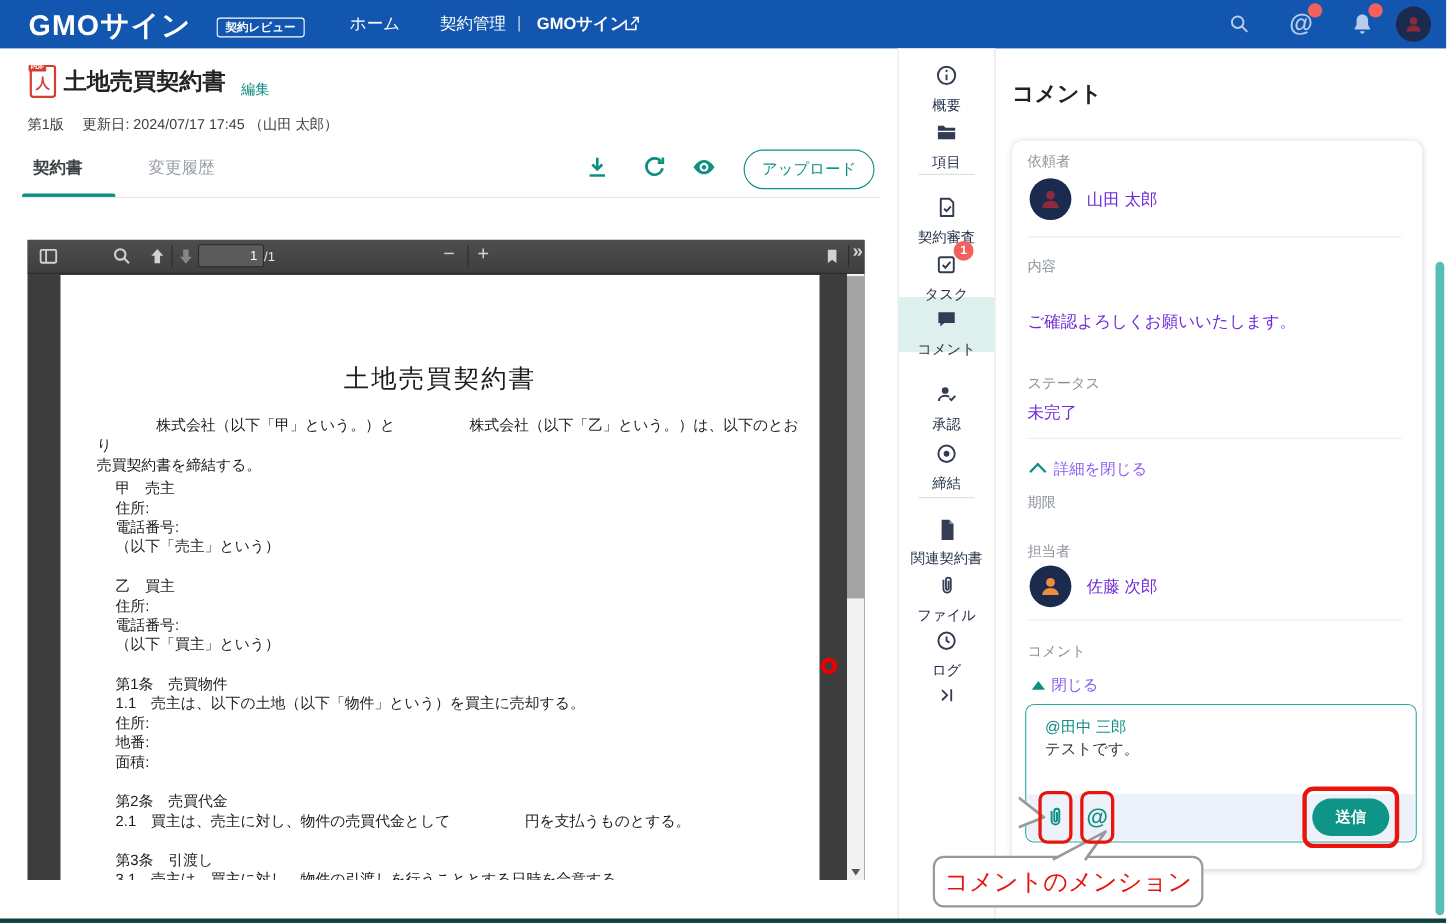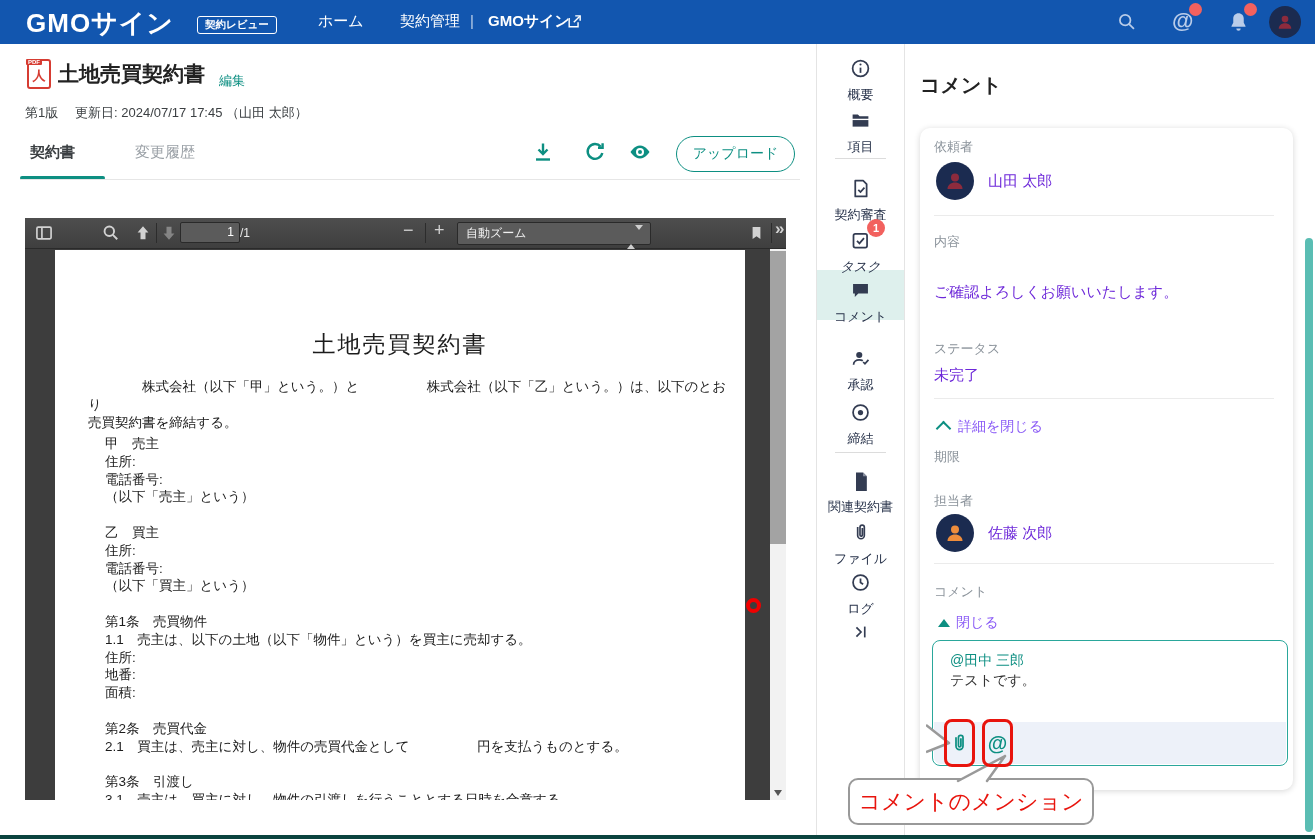--- a/index.html
+++ b/index.html
@@ -210,26 +210,20 @@
       <span class="vt-ic ic" style="left:134px;opacity:.45;">
         <svg width="20" height="20" viewBox="0 0 24 24" fill="currentColor">
             <path d="M12 20l-6.5-7.5H9v-8h6v8h3.5z"></path>
           </svg>
       </span>
       <div class="page-input">1</div>
       <div class="page-total">/1</div>
       <span class="vt-ic" style="left:378px;top:2px;font-size:18px;">−</span>
       <span class="vt-sep" style="left:400px;"></span>
       <span class="vt-ic" style="left:409px;top:2px;font-size:18px;">+</span>
-      <div class="zoom-box">
-        <span>自動ズーム</span>
-        <span class="spin">
-          <span class="tri-up"></span><span class="tri-dn"></span>
-        </span>
-      </div>
       <span class="vt-ic ic" style="left:723px;top:6px;">
         <svg width="17" height="18" viewBox="0 0 24 24" fill="currentColor">
             <path d="M6.5 3.5h11v17l-5.5-4-5.5 4z"></path>
           </svg>
       </span>
       <span class="vt-sep" style="left:746px;"></span>
       <span class="vt-ic" style="left:750px;top:1px;font-size:17px;font-weight:bold;">»</span>
     </div>
 
     <div class="vpage">
@@ -296,21 +290,21 @@
       <span class="ric">
         <svg width="21" height="21" viewBox="0 0 24 24" fill="none" stroke="#333c52" stroke-width="2">
             <path d="M6 3h9l4 4v14H6z" stroke-linejoin="round"></path>
             <path d="M9.5 13.5l2.5 2.5 4.5-5"></path>
           </svg>
       </span>
       <span class="rlabel">契約審査</span>
     </div>
 
     <div class="task-badge">1</div>
-    <div class="rail-item" style="top:186px;font-style:italic;">
+    <div class="rail-item" style="top:186px;">
       <span class="ric">
         <svg width="21" height="21" viewBox="0 0 24 24" fill="none" stroke="#333c52" stroke-width="2">
             <rect x="4" y="4.5" width="15.5" height="15.5" rx="2"></rect>
             <path d="M8 12.5l2.8 2.8 5.2-6"></path>
           </svg>
       </span>
       <span class="rlabel">タスク</span>
     </div>
 
     <div class="rail-item" style="top:236px;">
@@ -435,20 +429,23 @@
   <div class="hl" style="left:944px;top:719px;width:25px;height:42px;">
     <span class="ic" style="color:#0d8f82;">
       <svg width="21" height="24" viewBox="0 0 24 24" fill="none" stroke="currentColor" stroke-width="2">
           <path d="M8 5.5v10a4 4 0 0 0 8 0V5.8a2.6 2.6 0 0 0-5.2 0v9.2a1.4 1.4 0 0 0 2.8 0V6.5"></path>
         </svg>
     </span>
   </div>
   <div class="hl" style="left:982px;top:719px;width:25px;height:42px;">
     <span style="color:#0d8f82;font-size:20px;font-weight:bold;">@</span>
   </div>
+  <div class="hl" style="left:1184px;top:715px;width:80px;height:48px;border-width:4px;border-radius:10px;">
+    <div class="send-btn">送信</div>
+  </div>
 
   <svg class="tail" style="left:926px;top:723px;" width="26" height="32">
     <polygon points="0,2 23,20 0,29" fill="#fff"></polygon>
     <path d="M0,2 L23,20 L0,29" fill="none" stroke="#999" stroke-width="2.5" stroke-linejoin="round"></path>
   </svg>
 
   <svg class="tail" style="left:955px;top:754px;" width="56" height="30">
     <polygon points="50,2 3,27 32,27" fill="#fff"></polygon>
     <path d="M50,2 L3,27 M50,2 L32,27" fill="none" stroke="#999" stroke-width="2.5" stroke-linecap="round"></path>
   </svg>

